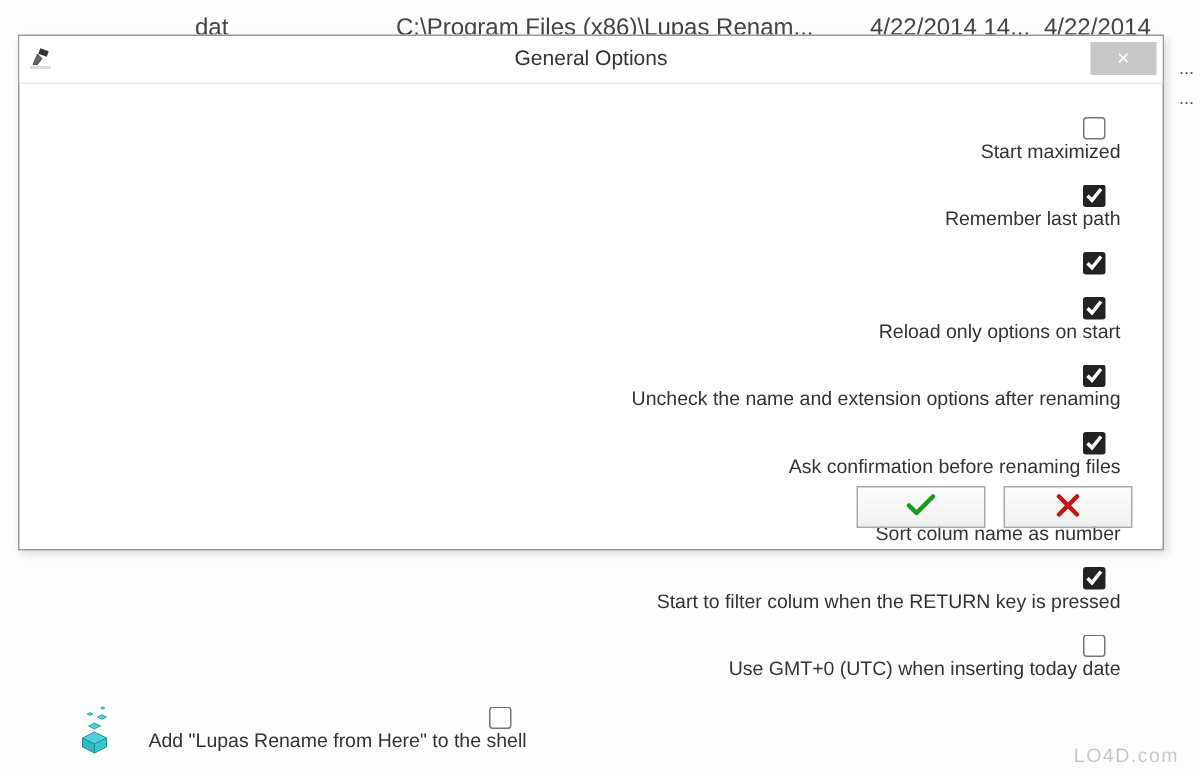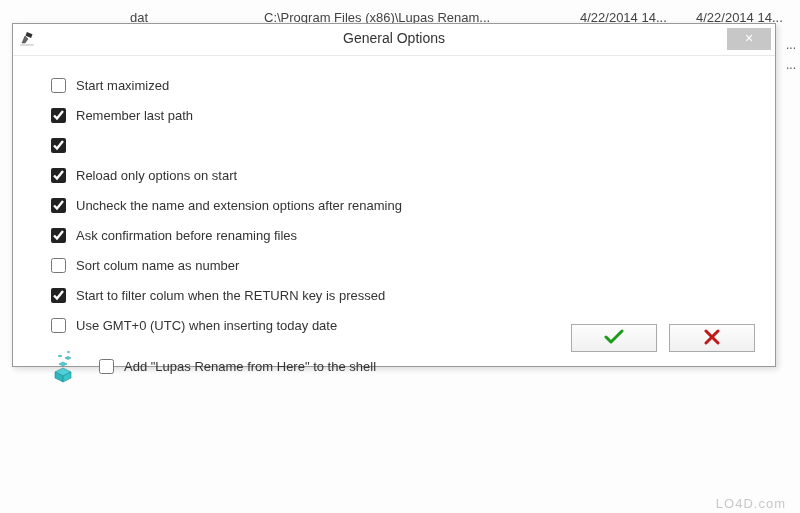--- a/index.html
+++ b/index.html
@@ -14,21 +14,21 @@
     color: #333;
     overflow: hidden;
     position: relative;
   }
   .bg-row {
     position: absolute;
     top: 10px;
     left: 0;
     right: 0;
     height: 20px;
-    font-size: 13px;
+    font-size: 16px;
     color: #444;
   }
   .bg-cell { position: absolute; top: 0; }
   .dialog {
     position: absolute;
     left: 12px;
     top: 23px;
     width: 764px;
     height: 344px;
     background: #ffffff;
@@ -68,24 +68,25 @@
     font-size: 14px;
     text-align: center;
     line-height: 20px;
     cursor: pointer;
   }
   .content {
     padding: 22px 28px 0 38px;
   }
   .opt {
     display: flex;
-    align-items: flex-start;
+    align-items: flex-end;
     margin-bottom: 15px;
     font-size: 13px;
     color: #333;
+    flex-direction: column;
   }
   .opt input[type=checkbox] {
     width: 15px;
     height: 15px;
     margin: 0 10px 0 0;
     accent-color: #222;
   }
   .shell-row {
     display: flex;
     align-items: center;

